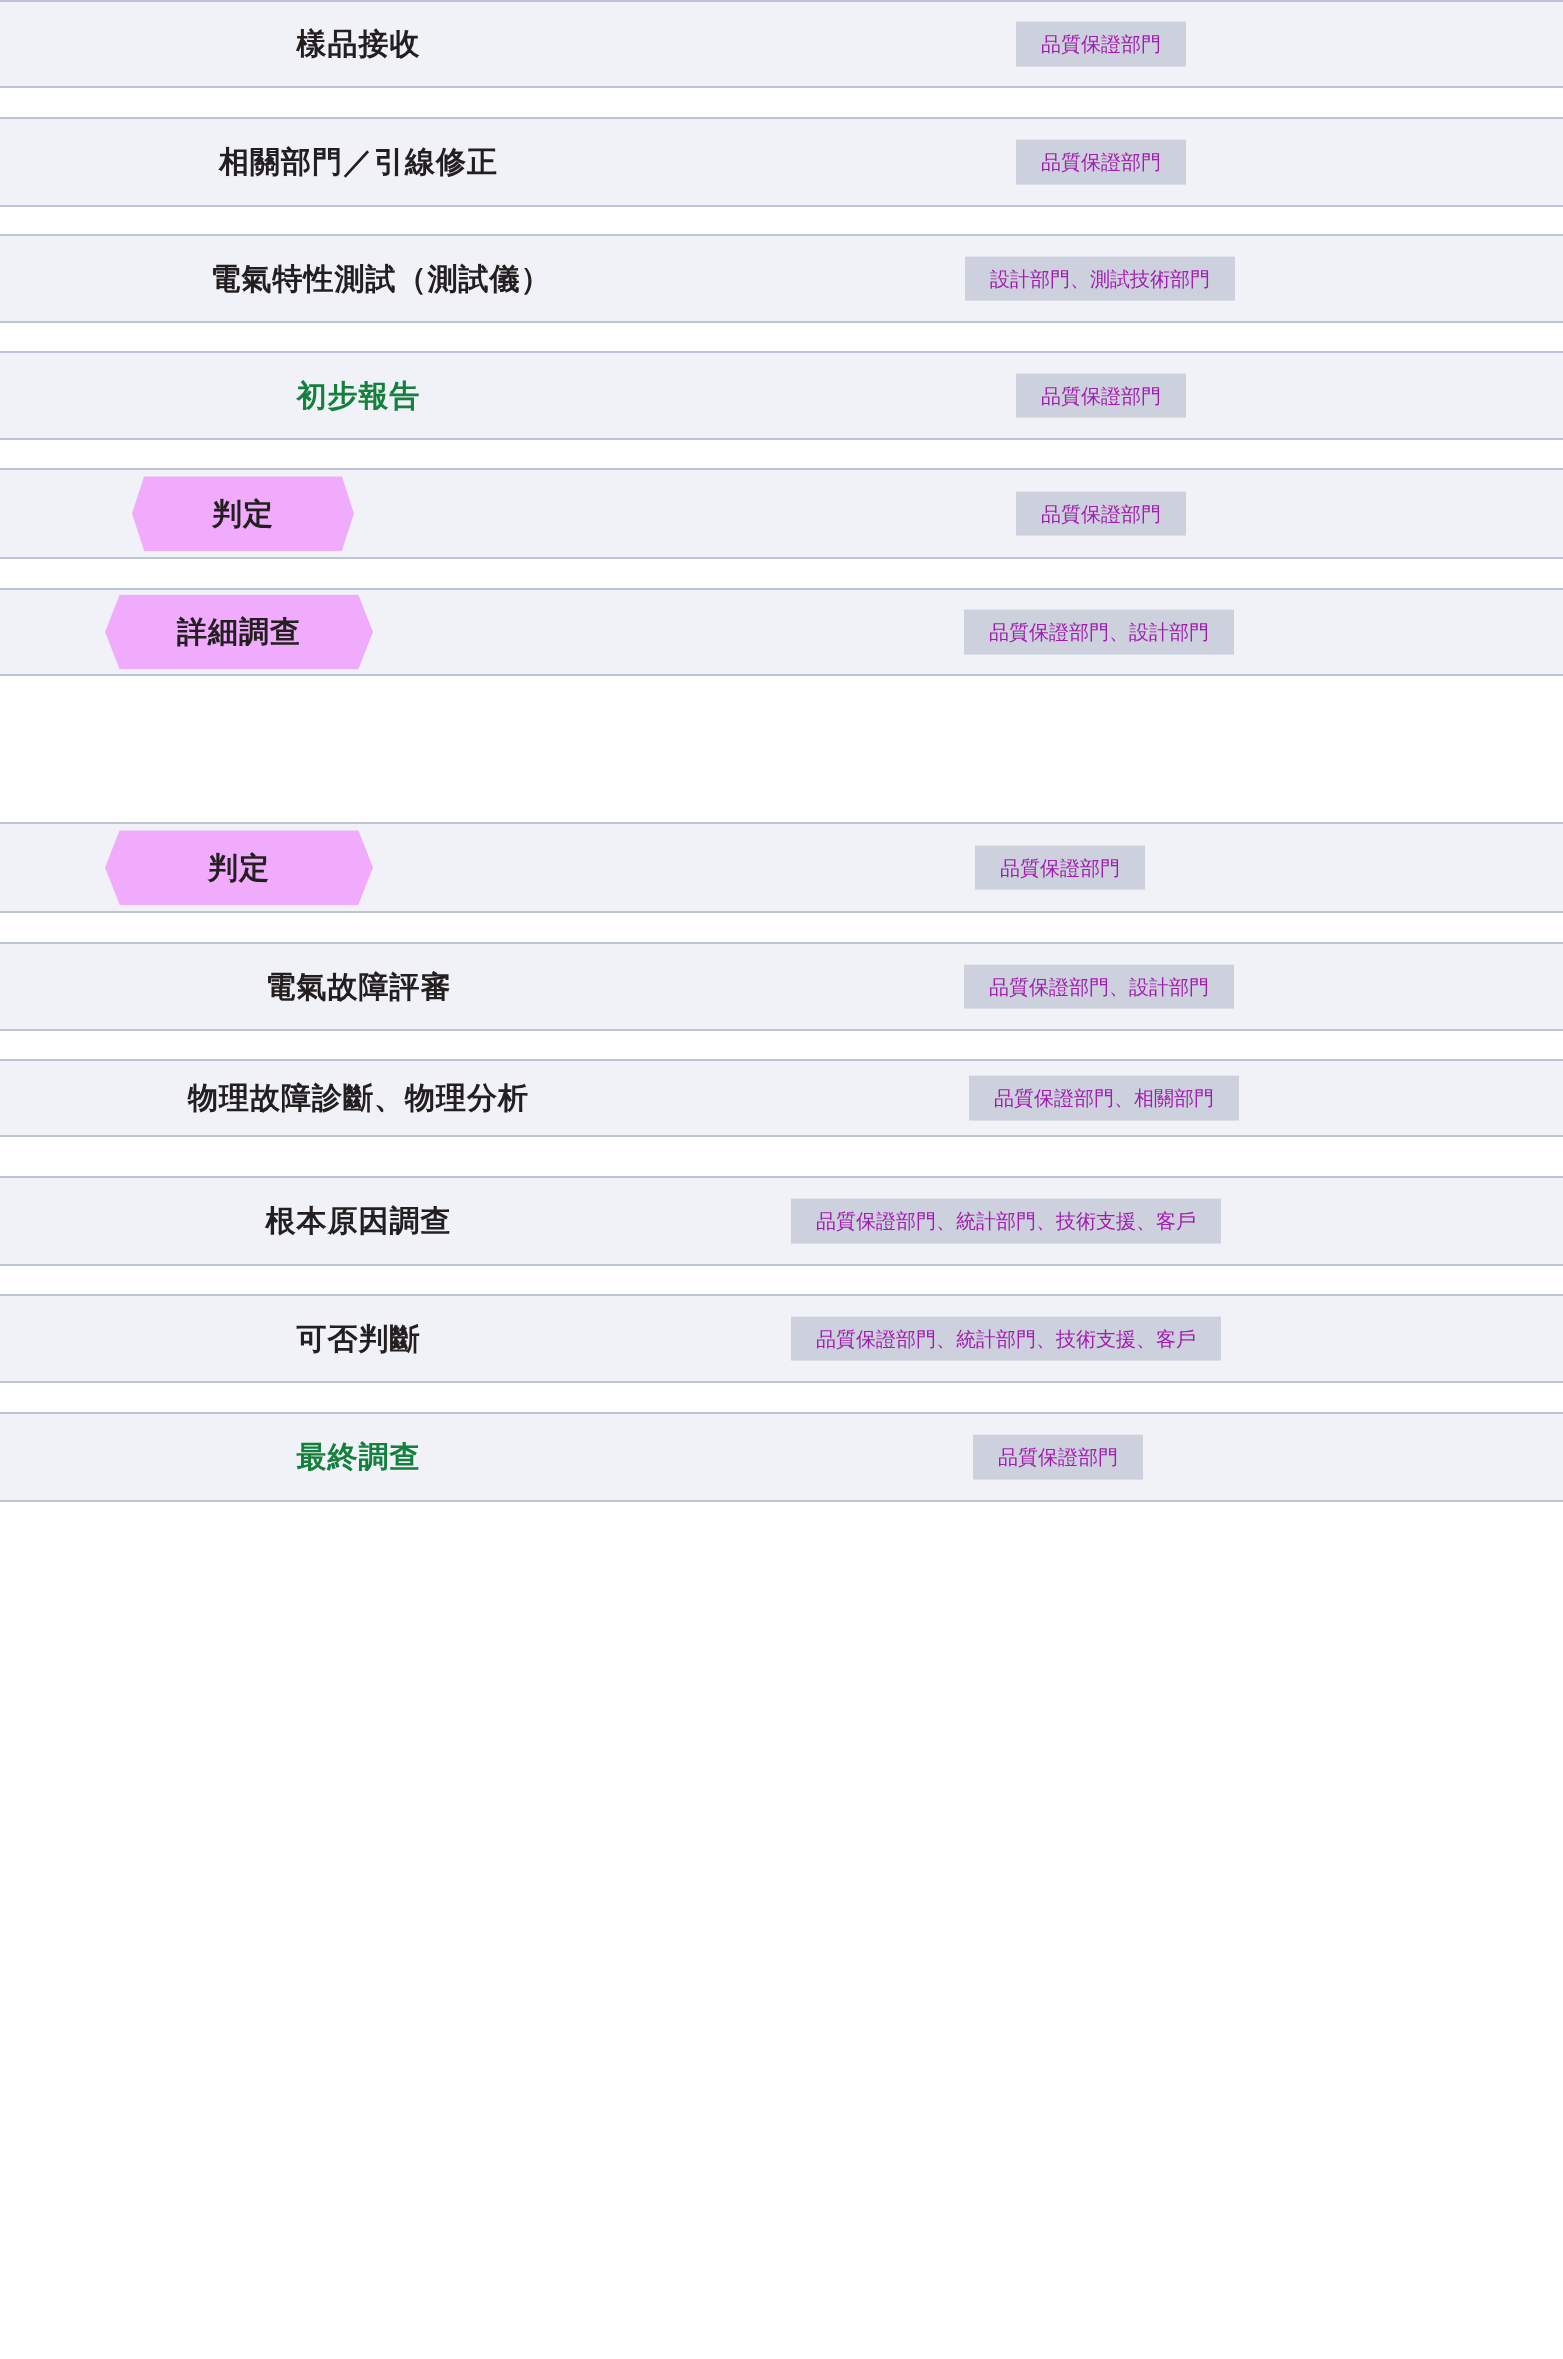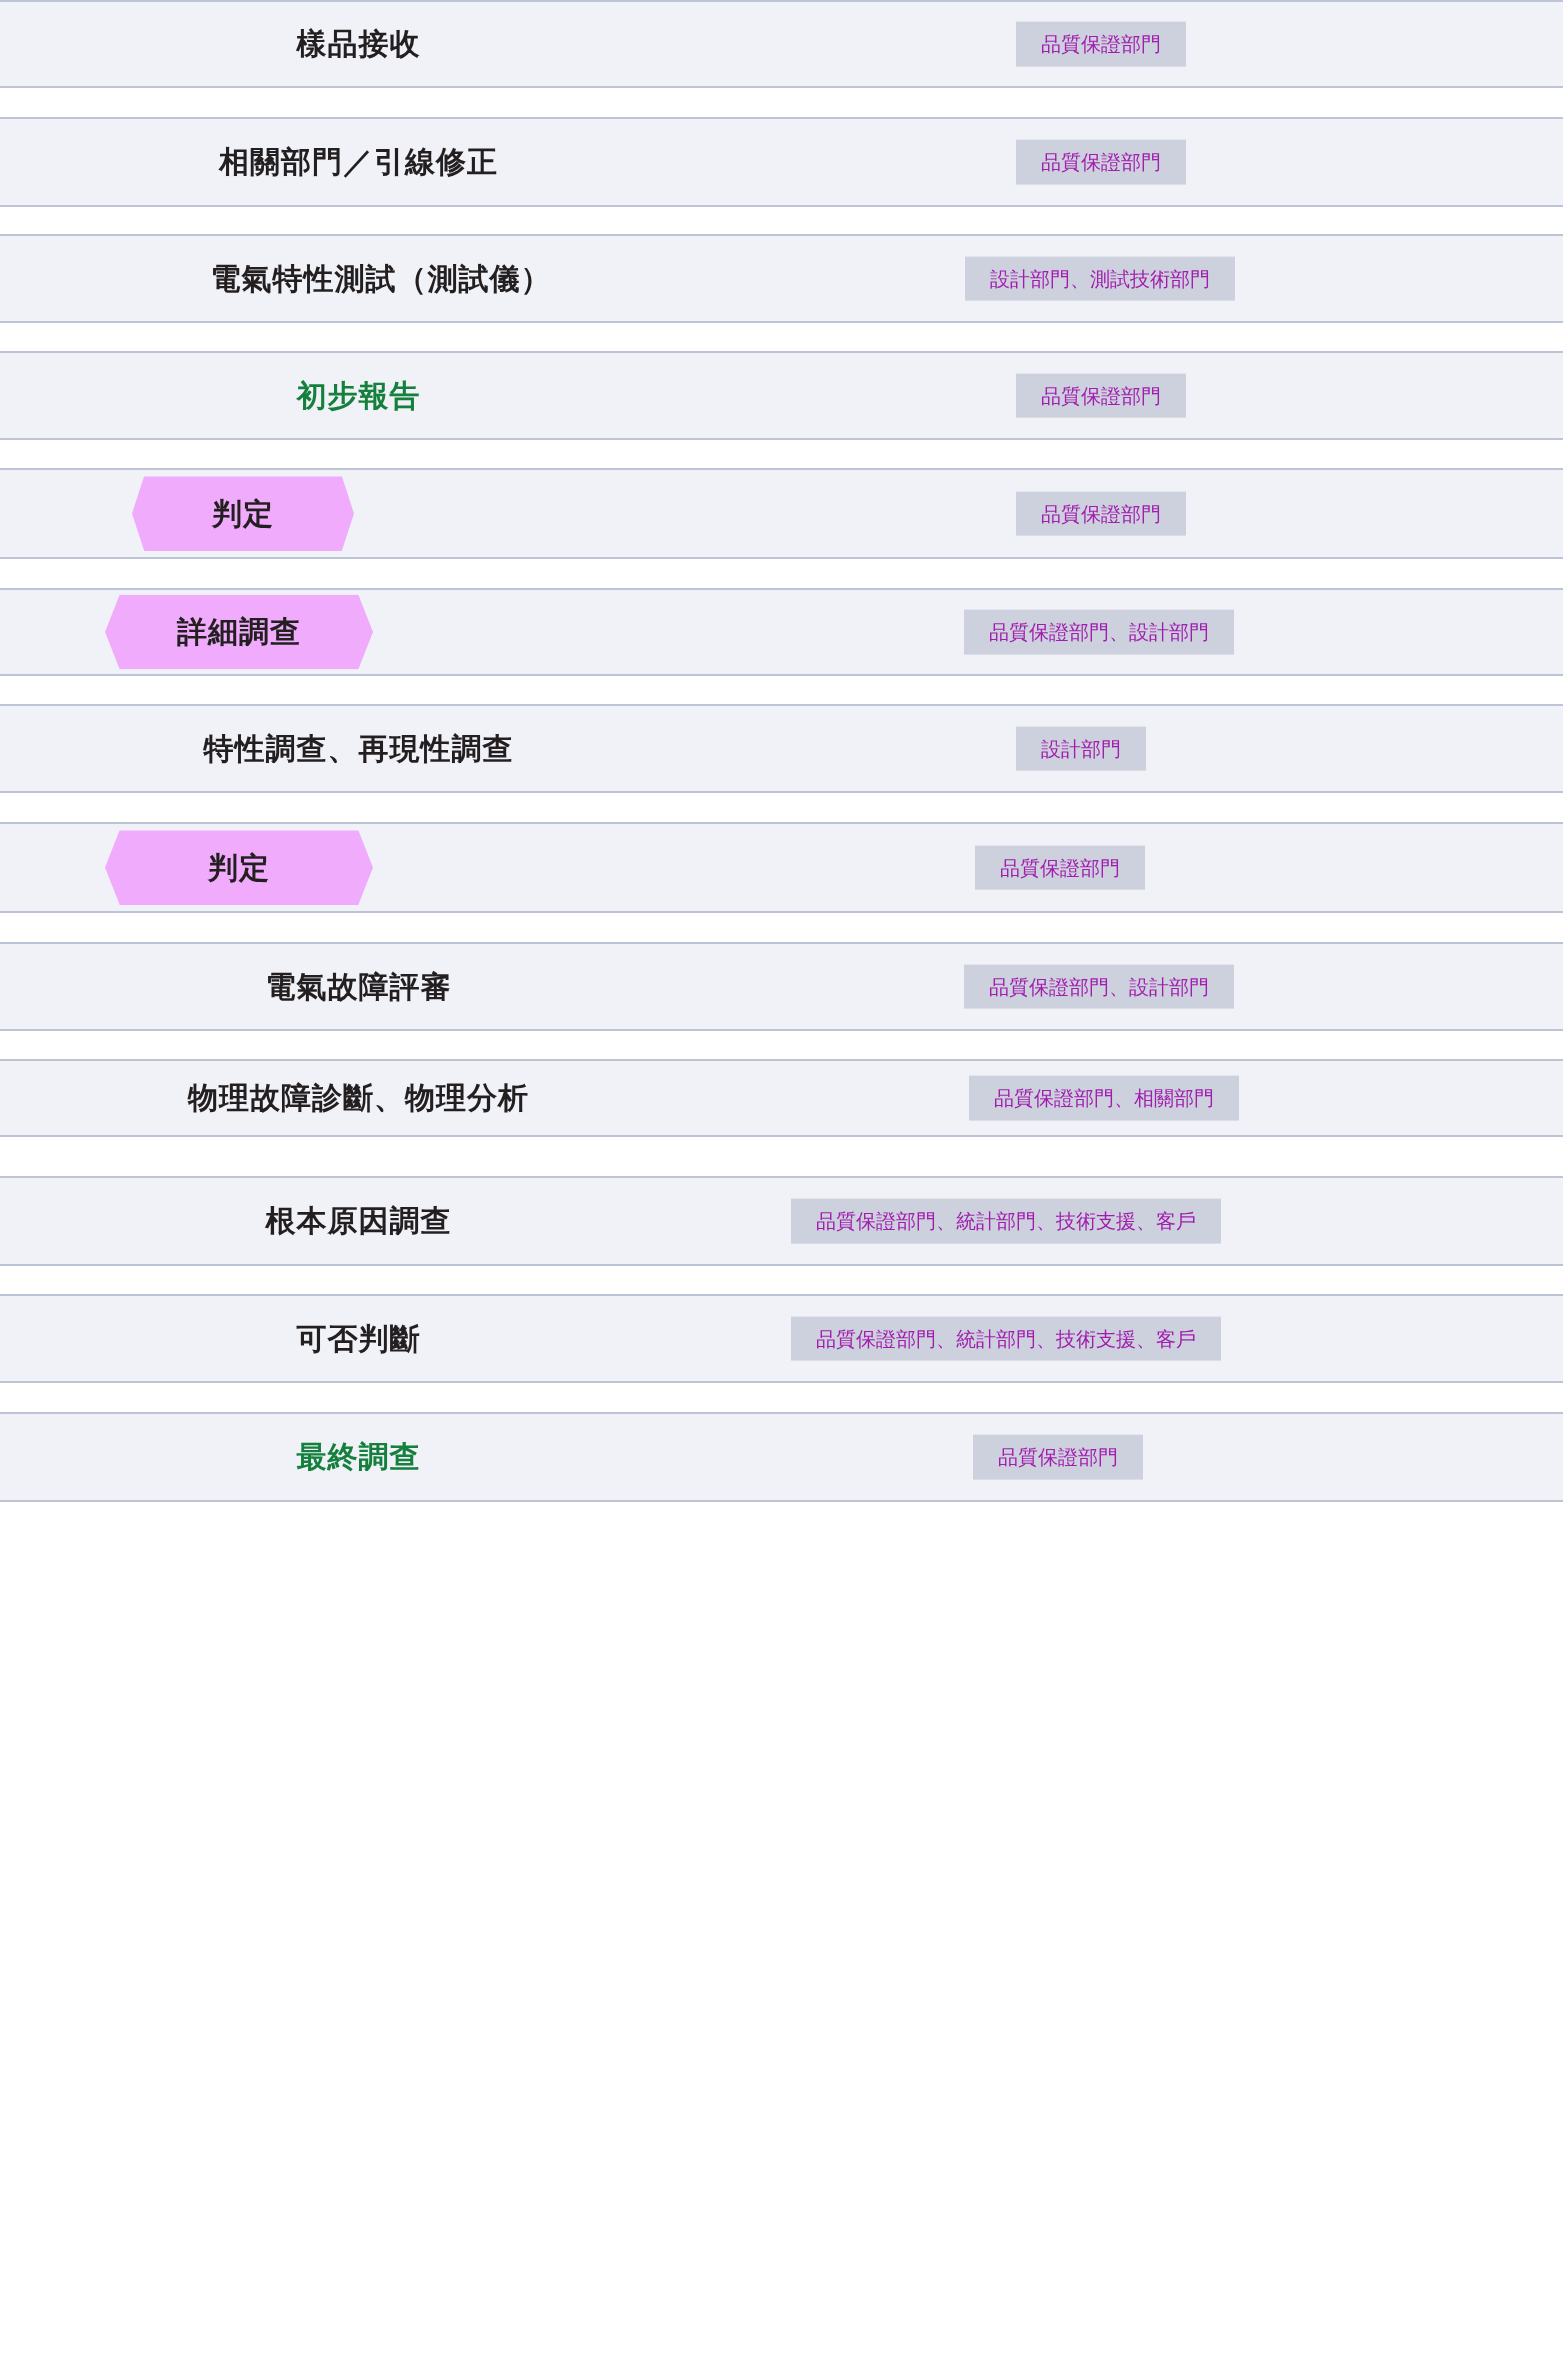--- a/index.html
+++ b/index.html
@@ -123,26 +123,20 @@
 
   <div class="band" style="top:588px;height:88px;">
     <div class="band-inner">
       <div class="hex" style="left:105px;width:268px;">
         <span>詳細調查</span>
       </div>
       <div class="dept" style="left:964px;">品質保證部門、設計部門</div>
     </div>
   </div>
 
-  <div class="band" style="top:704px;height:89px;">
-    <div class="band-inner">
-      <div class="step-label" style="left:0;width:717px;">特性調查、再現性調查</div>
-      <div class="dept" style="left:1016px;">設計部門</div>
-    </div>
-  </div>
 
   <div class="band" style="top:822px;height:91px;">
     <div class="band-inner">
       <div class="hex" style="left:105px;width:268px;">
         <span>判定</span>
       </div>
       <div class="dept" style="left:975px;">品質保證部門</div>
     </div>
   </div>
 

